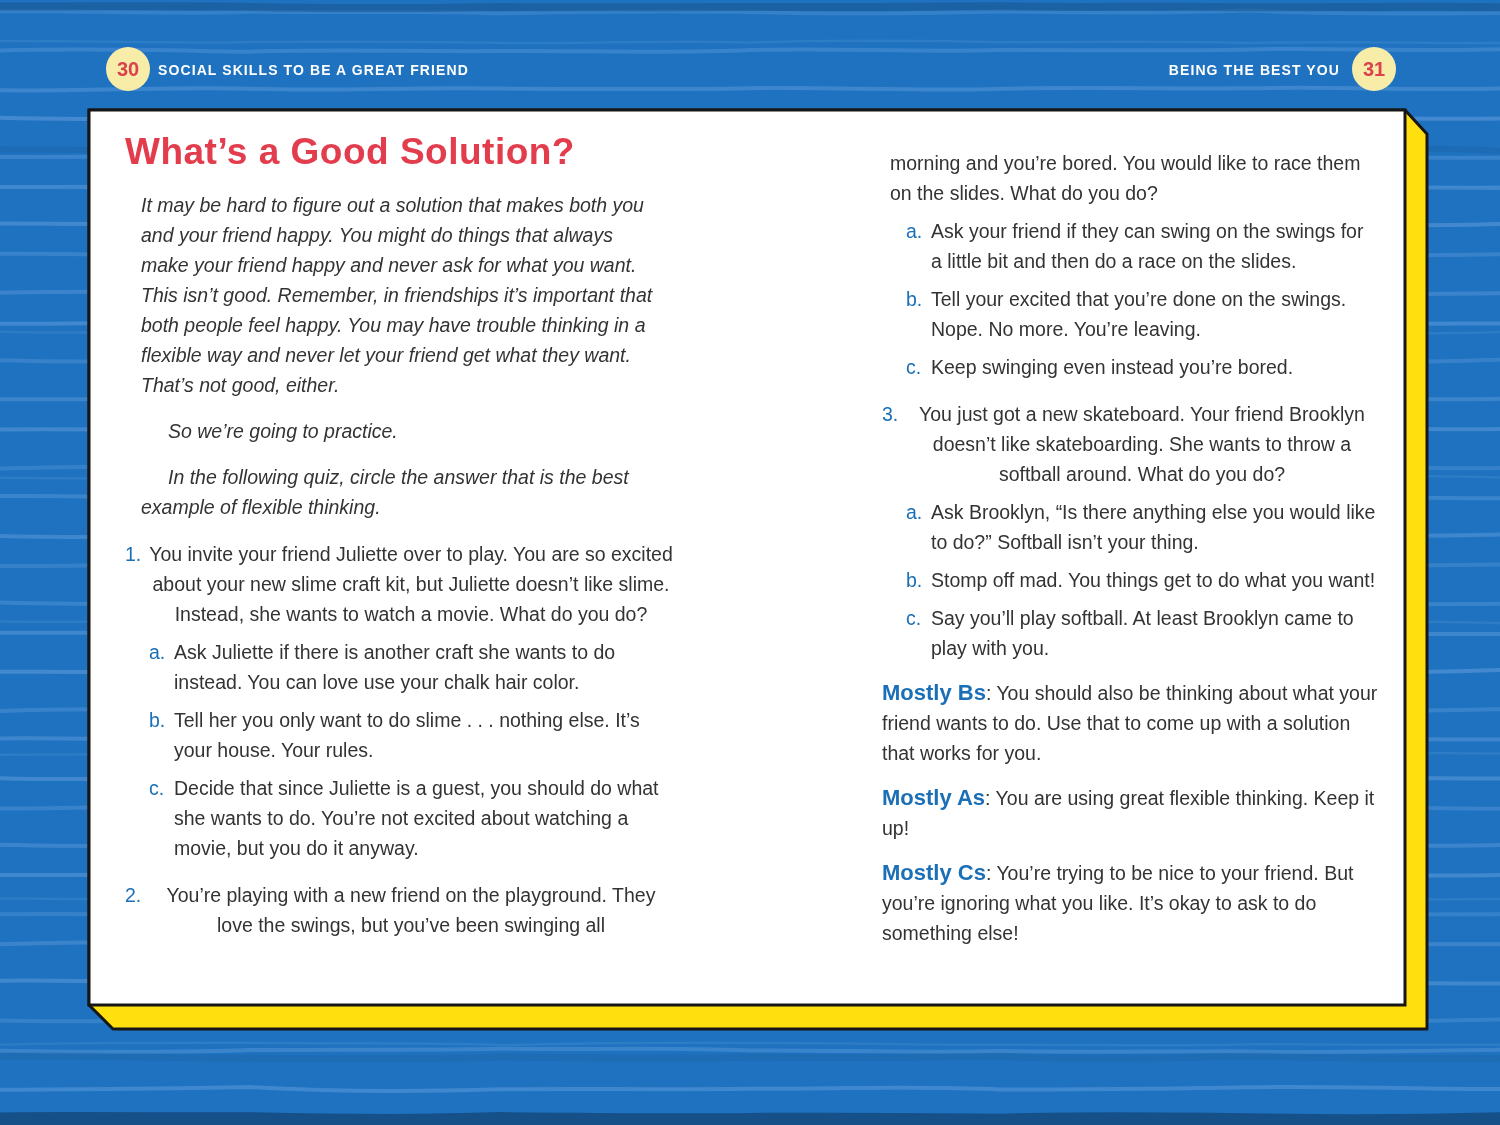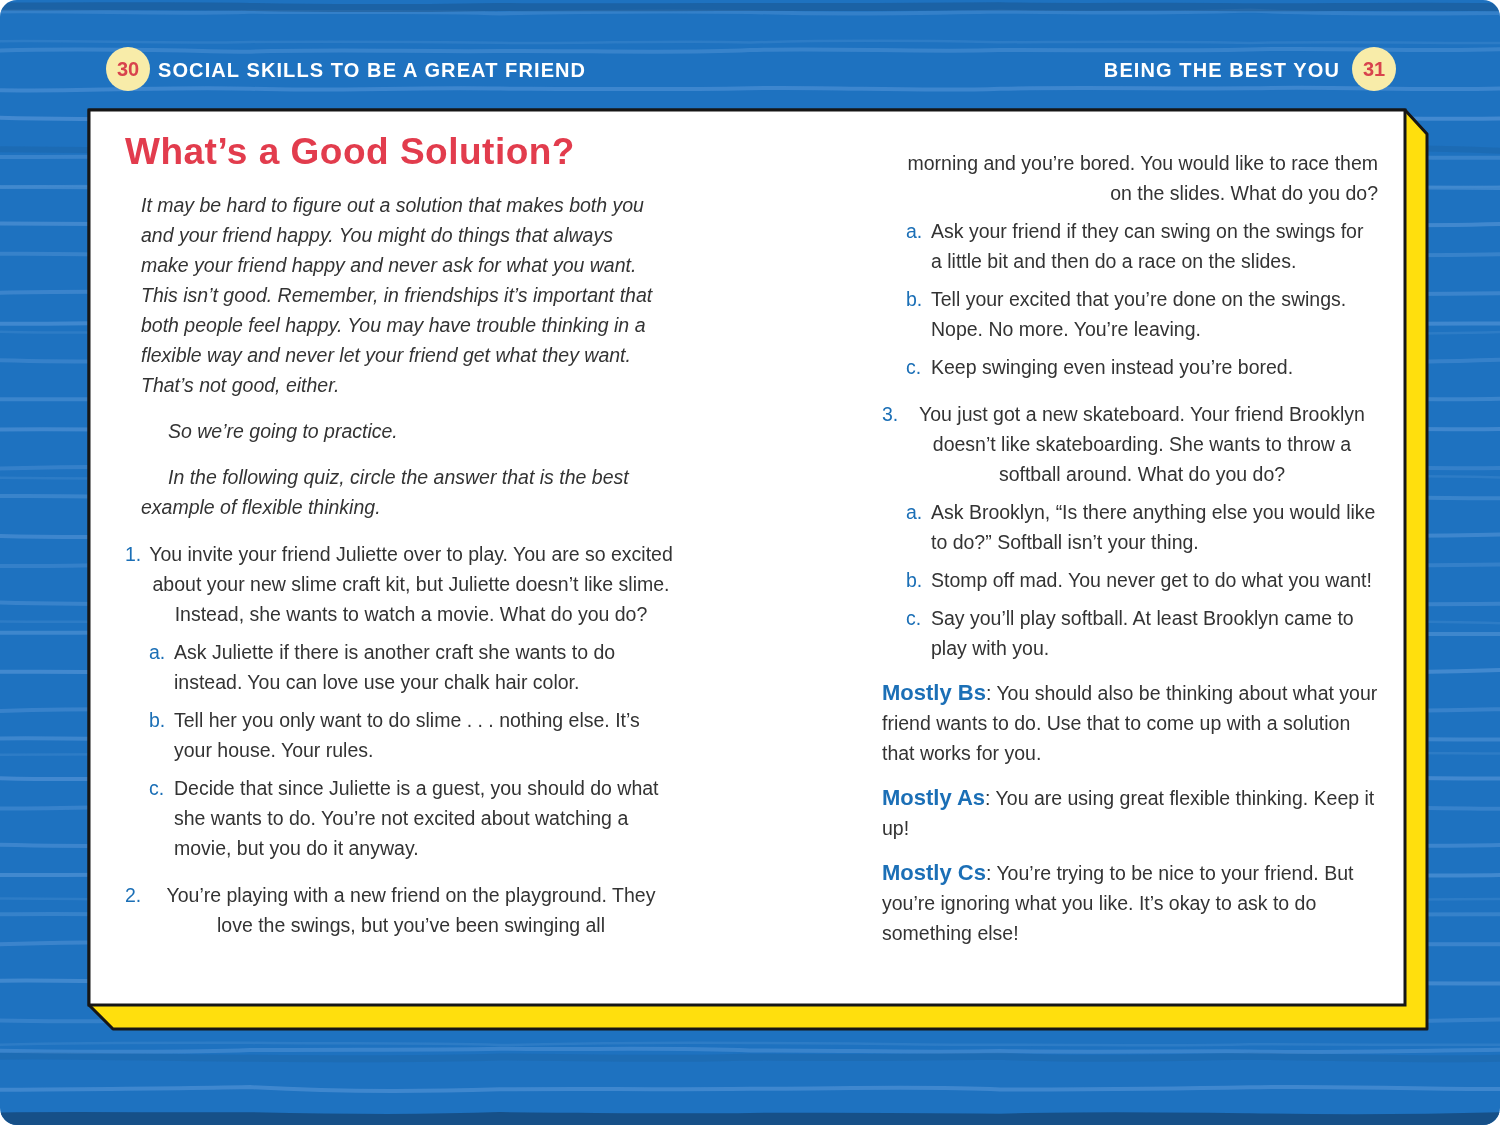--- a/index.html
+++ b/index.html
@@ -14,37 +14,37 @@
     --page-number-red:#d8434d;
     --header-white:#ffffff;
   }
   *{box-sizing:border-box;margin:0;padding:0;}
   body{
     width:1500px;height:1125px;overflow:hidden;
     font-family:"Liberation Sans","DejaVu Sans",sans-serif;
   }
   .stage{
     position:relative;width:1500px;height:1125px;
-    background:var(--background-blue);overflow:hidden;border-radius:17px;
+    background:var(--background-blue);overflow:hidden;
   }
   .waves-svg,.card-svg{
     position:absolute;left:0;top:0;width:1500px;height:1125px;display:block;
   }
   
   .page-circle{
     position:absolute;top:47px;width:44px;height:44px;border-radius:50%;
     background:var(--circle-yellow);
     display:flex;align-items:center;justify-content:center;
     color:var(--page-number-red);font-weight:700;font-size:20px;z-index:3;
   }
   .circle-left{left:106px;}
   .circle-right{left:1352px;}
   .header-title{
     position:absolute;top:60px;z-index:3;color:var(--header-white);
-    font-weight:700;font-size:20px;letter-spacing:1.1px;line-height:20px;
+    font-weight:700;font-size:14px;letter-spacing:1.1px;line-height:20px;
     text-transform:uppercase;
   }
   .header-left{left:158px;}
   .header-right{right:160px;text-align:left;}
   
   .col{
     position:absolute;z-index:2;color:var(--text-dark);
     font-size:19.5px;line-height:30px;
   }
   .col-left{left:125px;top:130px;width:548px;}
@@ -56,21 +56,21 @@
   .intro-p{margin:16px;font-style:italic;}
   .intro-p.indent{text-indent:27px;}
   .question{margin-top:17px;}
   .q-head{display:flex;}
   .q-num{flex:0 0 24px;color:var(--accent-blue);}
   .q-text{flex:1;text-align:center;}
   .options{margin-left:24px;}
   .option{display:flex;margin-top:8px;}
   .opt-letter{flex:0 0 25px;color:var(--accent-blue);}
   .opt-text{flex:1;}
-  .continuation{margin:0 0 0 8px;text-align:right;}
+  .continuation{margin:0 0 0 8px;}
   .result{margin-top:15px;}
   .result-label{color:var(--accent-blue);font-weight:700;font-size:22px;}
 </style>
 </head>
 <body>
 
 <div class="stage">
 
   <svg id="waves" class="waves-svg" viewBox="0 0 1500 1125" preserveAspectRatio="none">
       <path d="M-10 11.5 C 80 10.1 170 14.9 250 11.7 C 330 13.0 420 10.4 500 13.4 C 580 11.5 670 11.2 750 11.9 C 830 15.0 920 13.4 1000 11.6 C 1080 12.9 1170 13.3 1250 10.6 C 1330 14.6 1420 13.5 1500 13.1" fill="none" stroke="var(--stripe-blue)" stroke-width="4" stroke-opacity="0.5" stroke-linecap="round"></path>
@@ -190,21 +190,21 @@
         <span class="q-num">3.</span>
         <p class="q-text">You just got a new skateboard. Your friend Brooklyn doesn’t like skateboarding. She wants to throw a softball around. What do you do?</p>
       </div>
       <div class="options">
         <div class="option">
           <span class="opt-letter">a.</span>
           <p class="opt-text">Ask Brooklyn, “Is there anything else you would like to do?” Softball isn’t your thing.</p>
         </div>
         <div class="option">
           <span class="opt-letter">b.</span>
-          <p class="opt-text">Stomp off mad. You never get to do what you want!</p>
+          <p class="opt-text">Stomp off mad. You things get to do what you want!</p>
         </div>
         <div class="option">
           <span class="opt-letter">c.</span>
           <p class="opt-text">Say you’ll play softball. At least Brooklyn came to play with you.</p>
         </div>
       </div>
     </div>
 
     <p class="result">
       <span class="result-label">Mostly Bs</span><span>: You should also be thinking about what your friend wants to do. Use that to come up with a solution that works for you.</span>

